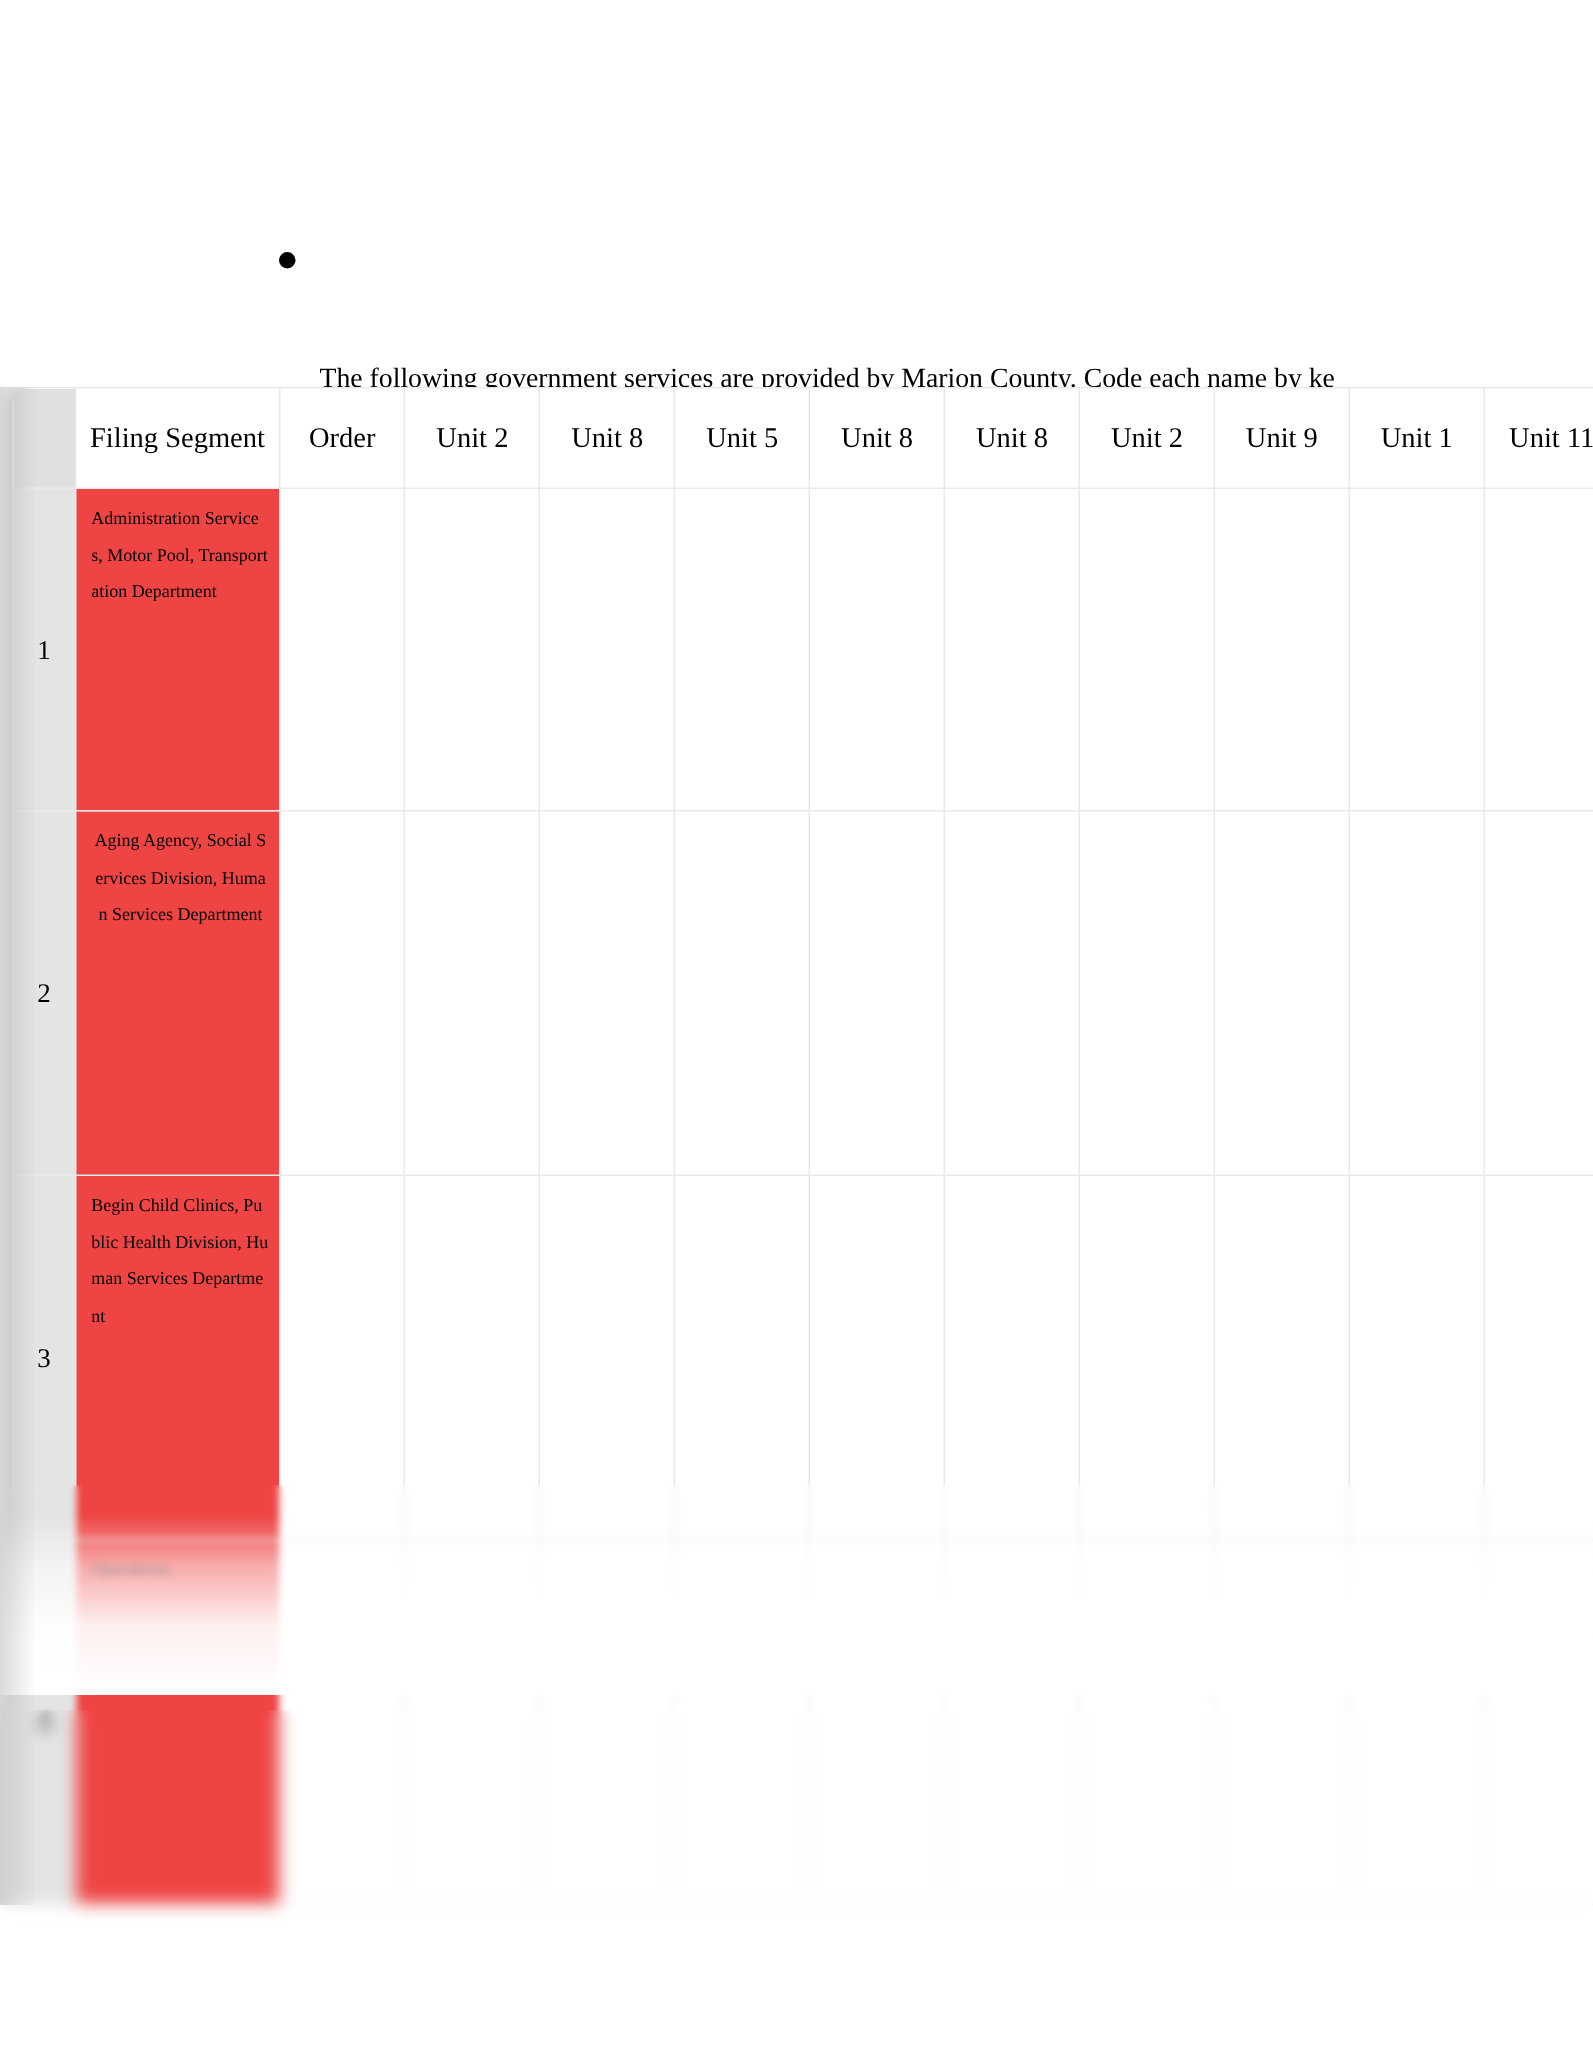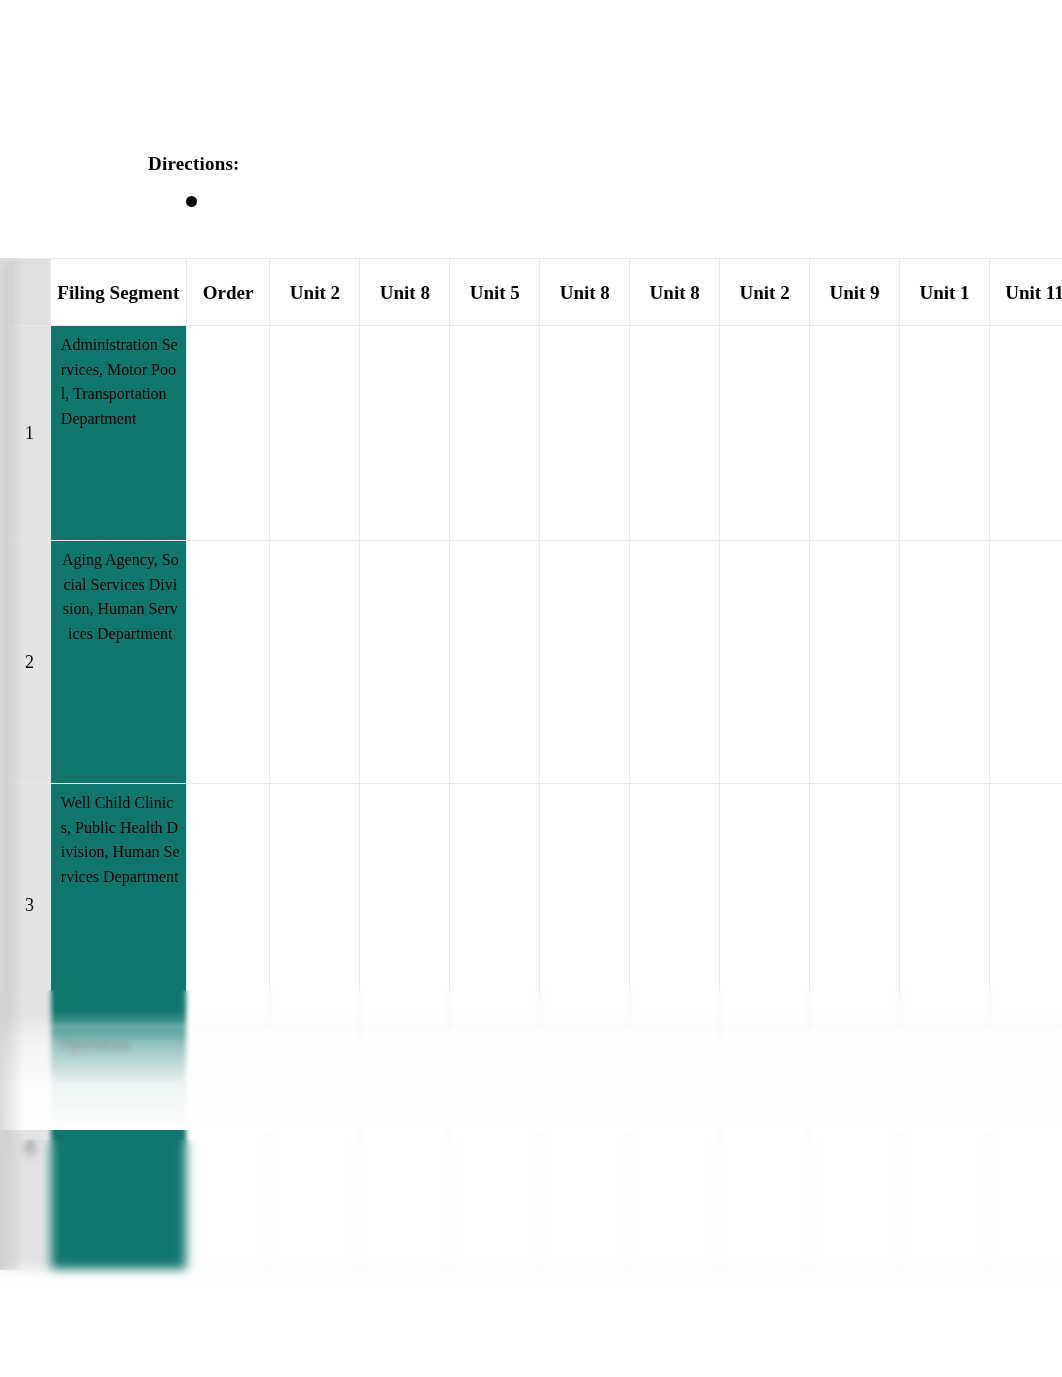--- a/index.html
+++ b/index.html
@@ -92,21 +92,21 @@
   col.c-num    { width: 40px;  }
   col.c-seg    { width: 130px; }
   col.c-ord    { width: 80px;  }
   col.c-unit   { width: 86px;  }
 
   
   thead th {
     background: #f0f0f0;
     height: 66px;
     font-size: 19px;
-    font-weight: bold;
+    font-weight: normal;
     line-height: 23px;
     border-color: #dadada;
     overflow: hidden;
     margin-left: 39px;
   }
   thead th.h-num { background: #e0e0e0; }
   thead th .hwrap {
     display: block;
     overflow: hidden;
     word-break: break-all;
@@ -118,22 +118,22 @@
     background: #ffffff;
   }
   tbody td.num {
     background: #e4e4e4;
     text-align: center;
     font-size: 18px;
     width: 40px;
     color: #000;
   }
   tbody td.seg {
-    background: #0f766e;
-    font-size: 16px;
+    background: #ef4444;
+    font-size: 12px;
     line-height: 24.5px;
     padding: 7px 6px 7px 10px;
     vertical-align: top;
     word-break: break-all;
     overflow-wrap: break-word;
     hyphens: none;
   }
   tbody tr.r1 td { height: 200px; }
   tbody tr.r2 td { height: 228px; text-align: center; }
   tbody tr.r3 td { height: 228px; }
@@ -197,21 +197,20 @@
     left: 0; top: 258px;
     width: 24px; height: 1012px;
     background: linear-gradient(to right, rgba(150,150,150,0.35), rgba(255,255,255,0));
     pointer-events: none;
   }
 </style>
 </head>
 <body>
 
 <div id="directions">
-  <div id="directions-title">Directions:</div>
 
   <ul id="directions-list">
     <li class="dir-item">
       <span class="dir-bullet"></span>
       <span class="dir-line">The following government services are provided by Marion County. Code each name by ke</span>
       <span class="dir-line">in the appropriate column. (Begin coding with Unit 3. The Key Unit for all items is Marion</span>
     </li>
     <li class="dir-item">
       <span class="dir-bullet"></span>
       <span class="dir-line">Alphabetize the items by numbering from 1–14 in the Order column.</span>
@@ -303,21 +302,21 @@
           <td></td>
           <td></td>
           <td></td>
           <td></td>
           <td></td>
           <td></td>
         </tr>
 
         <tr class="r3">
           <td class="num">3</td>
-          <td class="seg">Well Child Clinics, Public Health Division, Human Services Department</td>
+          <td class="seg">Begin Child Clinics, Public Health Division, Human Services Department</td>
           <td></td>
           <td></td>
           <td></td>
           <td></td>
           <td></td>
           <td></td>
           <td></td>
           <td></td>
           <td></td>
           <td></td>

